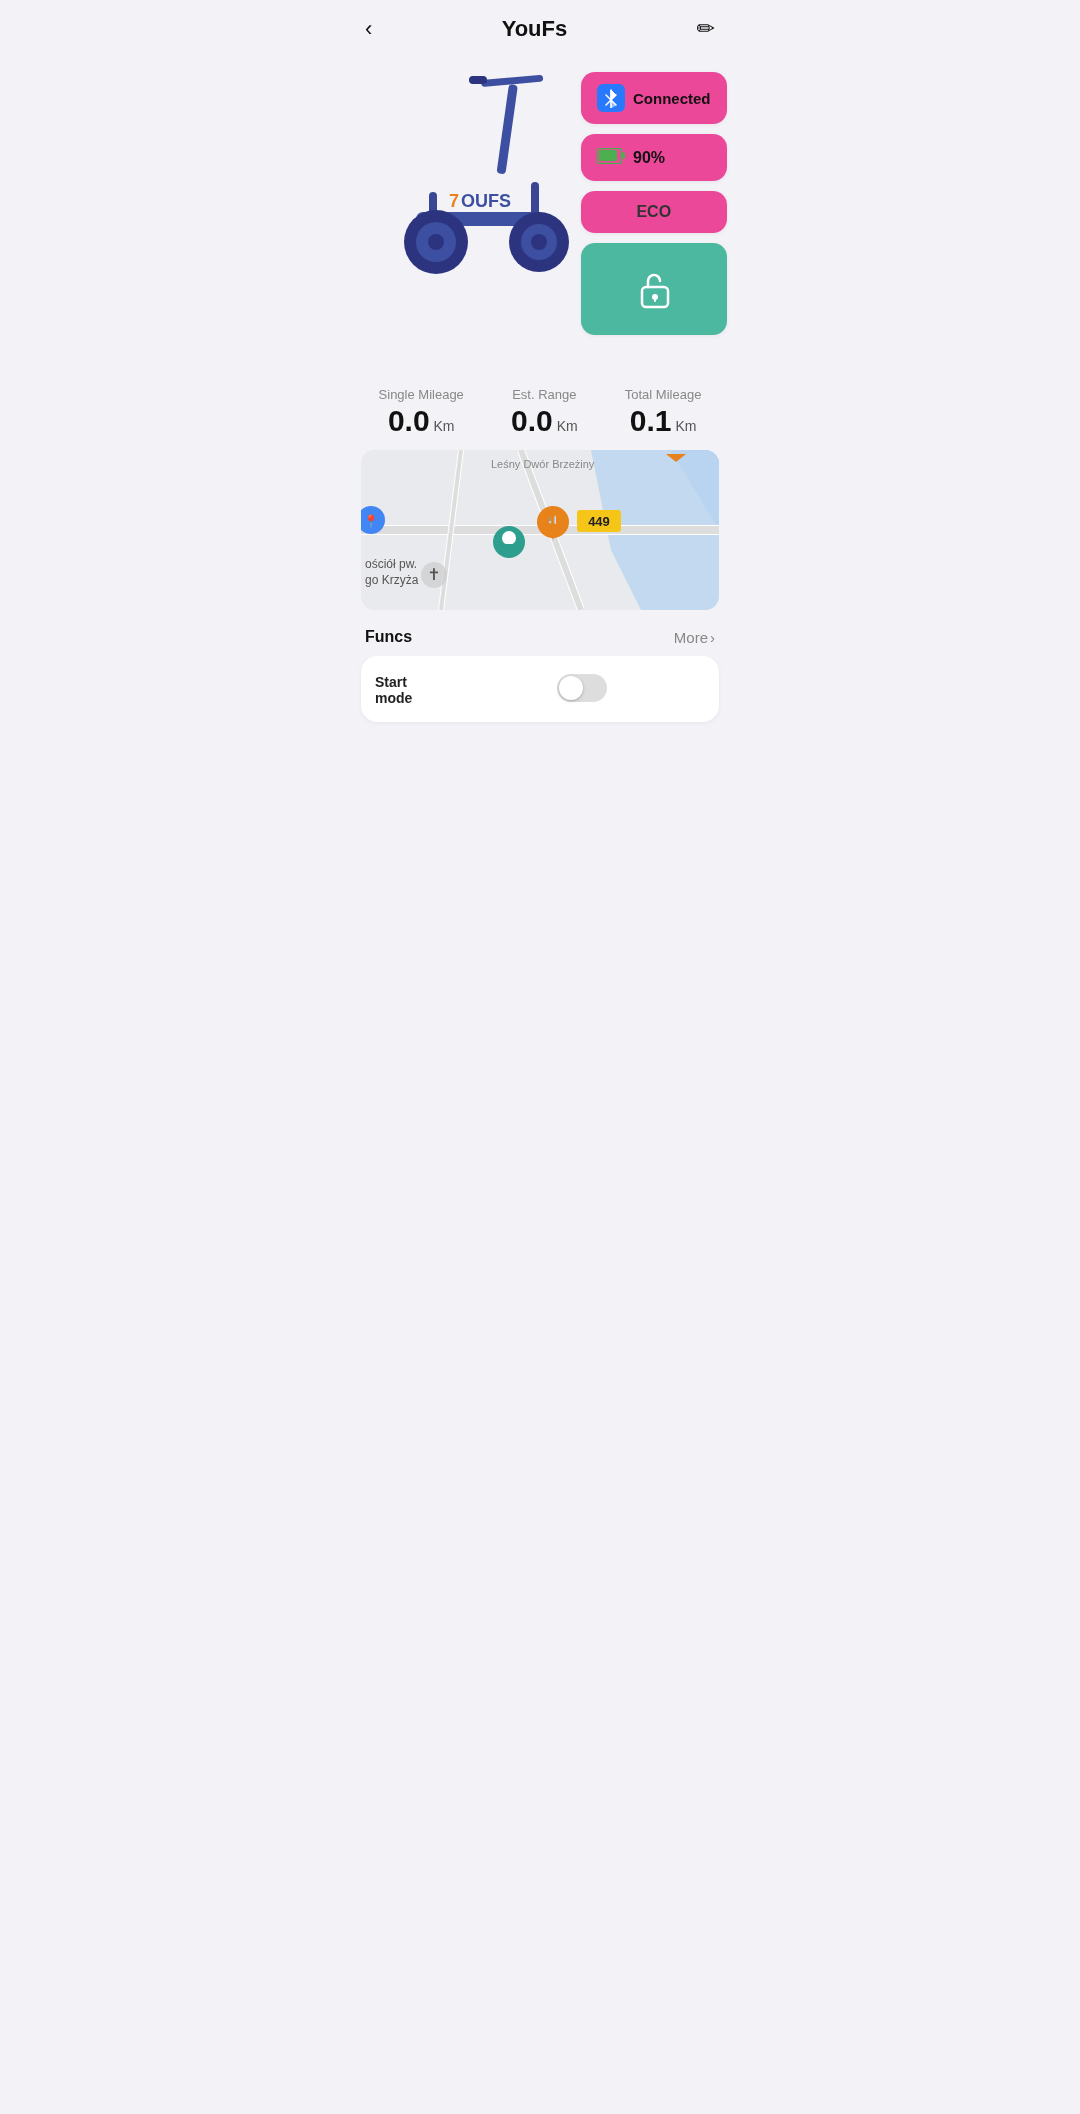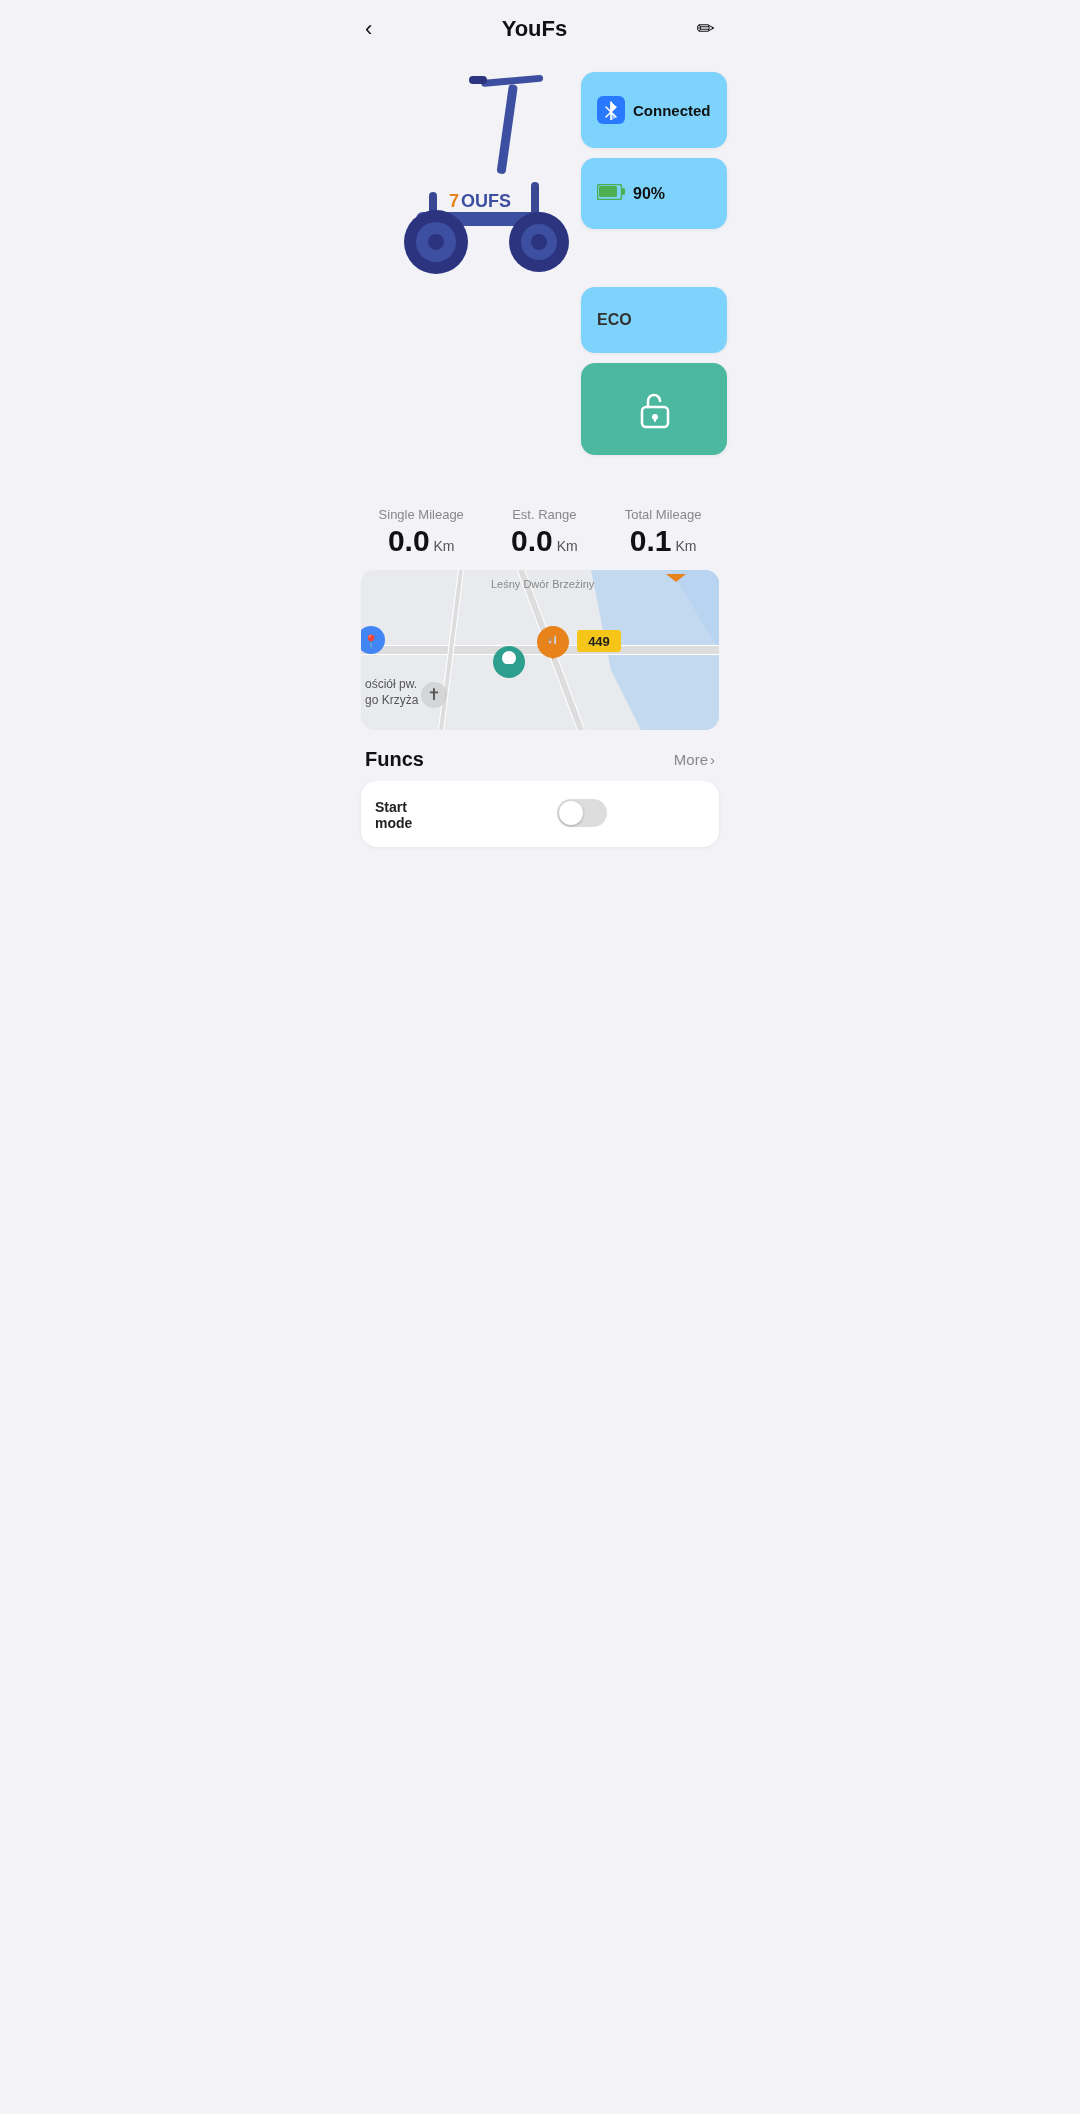--- a/index.html
+++ b/index.html
@@ -50,31 +50,30 @@
 
     
     .status-cards {
       display: flex;
       flex-direction: column;
       gap: 10px;
       width: 160px;
       margin-top: 10px;
     }
     .status-card {
-      background: #7dd3fc;
+      background: #ec4899;
       border-radius: 14px;
-      padding: 24px 16px;
+      padding: 12px 16px;
       display: flex;
       align-items: center;
       gap: 8px;
       box-shadow: 0 1px 4px rgba(0,0,0,0.06);
     }
     .status-card.eco-card {
-      justify-content: flex-start;
-      margin-top: 48px;
+      justify-content: center;
     }
     .status-card.lock-card {
       background: #4db8a0;
       justify-content: center;
       padding: 22px;
       border-radius: 14px;
     }
     .bt-icon {
       width: 28px;
       height: 28px;
@@ -152,21 +151,21 @@
     }
 
     
     .funcs-header {
       display: flex;
       align-items: center;
       justify-content: space-between;
       padding: 18px 20px 10px;
     }
     .funcs-title {
-      font-size: 20px;
+      font-size: 16px;
       font-weight: 700;
       color: #111;
     }
     .more-link {
       font-size: 15px;
       color: #888;
       display: flex;
       align-items: center;
       gap: 2px;
       cursor: pointer;

